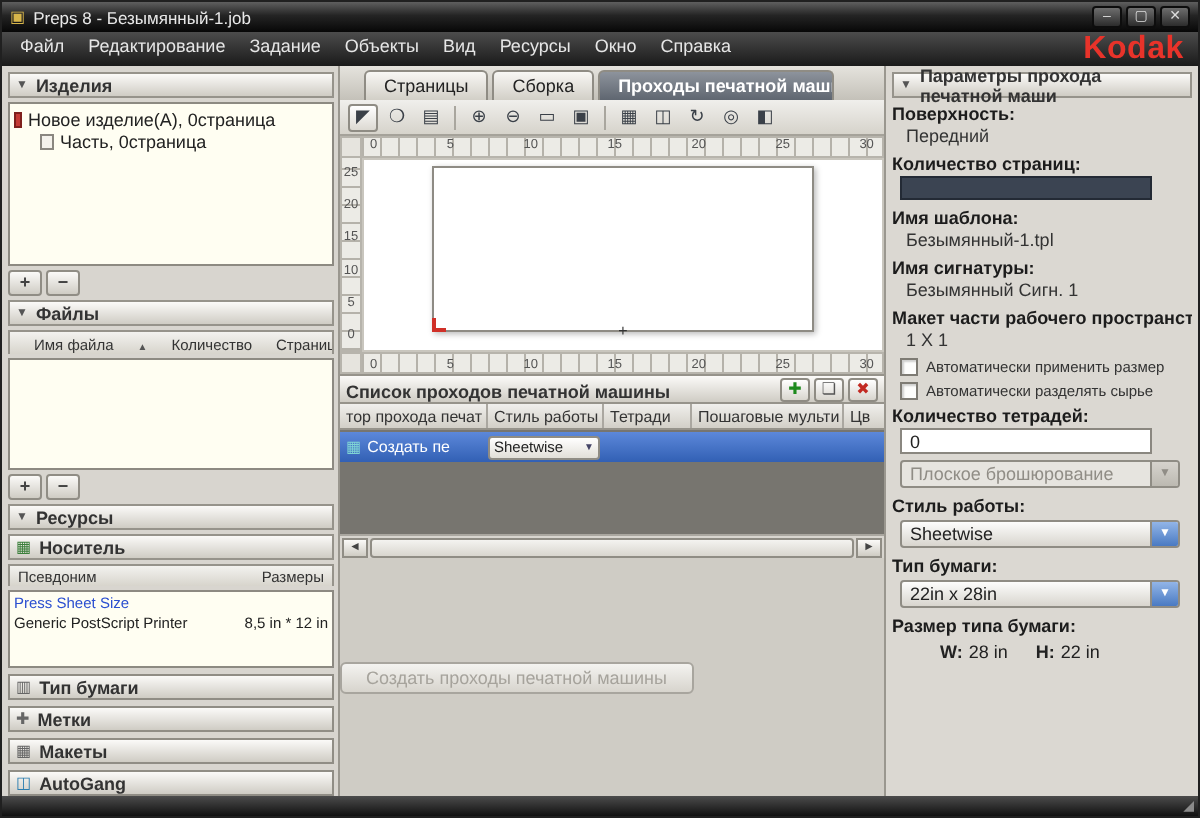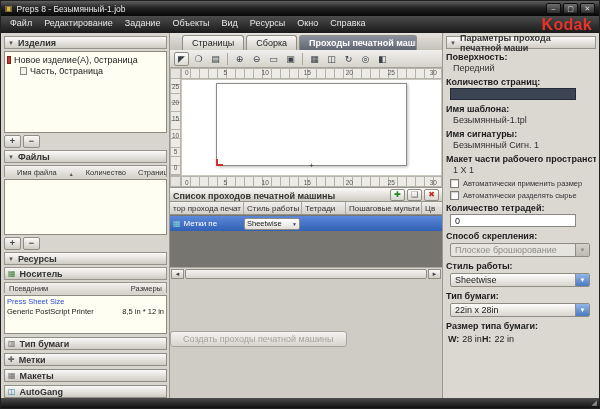--- a/index.html
+++ b/index.html
@@ -124,21 +124,21 @@
   .cbox{width:9px;height:9px;flex:0 0 9px;background:#fdfdfc;border:1px solid #7e7b74;box-shadow:inset 1px 1px 1px rgba(0,0,0,.18)}
   .inputf{height:13px;width:126px;background:#fff;border:1px solid #8a8780;margin:1px 0 1px 4px;
     display:flex;align-items:center;padding:0 4px}
   .selw{height:14px;width:140px;margin:2px 0 1px 4px;border:1px solid #8f8c84;border-radius:2px;
     background:linear-gradient(#fdfdfc,#d8d5ce);display:flex;align-items:center;overflow:hidden}
   .selw .txt{flex:1;padding:0 4px;white-space:nowrap;overflow:hidden}
   .selw .arr{width:14px;align-self:stretch;background:linear-gradient(#92b5e8,#4a7ac2);color:#fff;font-size:6px;
     display:flex;align-items:center;justify-content:center;border-left:1px solid #8f8c84}
   .selw.disabled{color:#908d86;background:#e6e4df}
   .selw.disabled .arr{background:linear-gradient(#d6d3cd,#bcb9b1);color:#908d86}
-  .whrow{display:flex;margin:3px 0 0 2px}
+  .whrow{display:flex;gap:14px;margin:3px 0 0 24px}
   .whrow .wl{font-weight:bold;margin-right:3px}
 
   .statusbar{position:absolute;left:0;bottom:0;right:0;height:10px;
     background:linear-gradient(#4c4c4c,#111);display:flex;align-items:center;justify-content:flex-end;
     color:#8a8a8a;font-size:7px;padding:0 2px}
 </style>
 </head>
 <body>
 
 <div class="app">
@@ -316,21 +316,21 @@
         <span class="th c1">тор прохода печат</span>
         <span class="th c2">Стиль работы</span>
         <span class="th c3">Тетради</span>
         <span class="th c4">Пошаговые мульти</span>
         <span class="th c5">Цв</span>
       </div>
       <div class="tbody">
         <div class="trow">
           <span class="cell1">
             <span class="runico">▦</span>
-            <span>Метки пе</span>
+            <span>Создать пе</span>
           </span>
           <span class="rowsel">
             <span>Sheetwise</span>
             <span class="arr">▼</span>
           </span>
         </div>
       </div>
       <div class="hscroll">
         <span class="sarrow">◄</span>
         <span class="sthumb"></span>
@@ -367,21 +367,20 @@
         <span>Автоматически применить размер</span>
       </div>
       <div class="cbrow">
         <span class="cbox"></span>
         <span>Автоматически разделять сырье</span>
       </div>
 
       <div class="rp-label">Количество тетрадей:</div>
       <div class="inputf">0</div>
 
-      <div class="rp-label">Способ скрепления:</div>
       <div class="selw disabled">
         <span class="txt">Плоское брошюрование</span>
         <span class="arr">▼</span>
       </div>
 
       <div class="rp-label">Стиль работы:</div>
       <div class="selw">
         <span class="txt">Sheetwise</span>
         <span class="arr">▼</span>
       </div>

